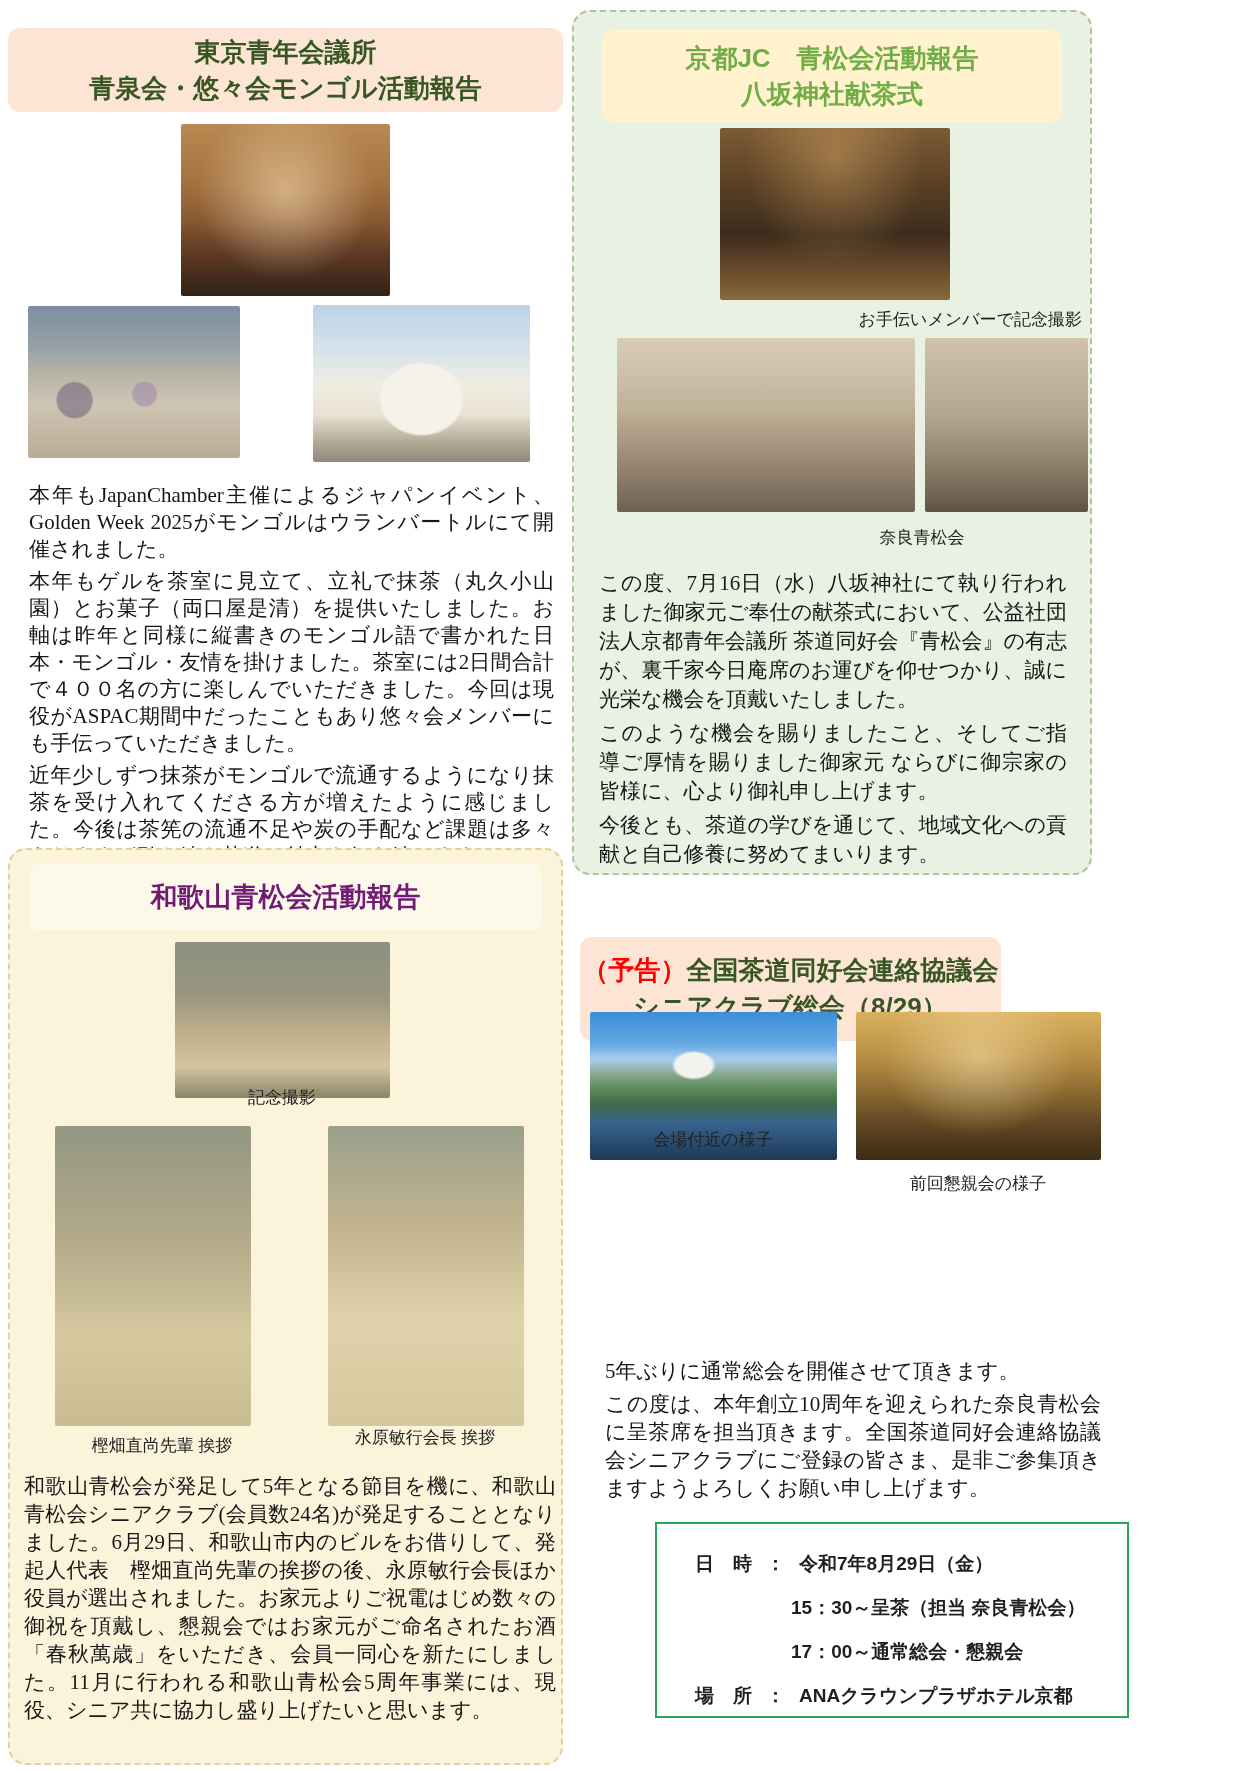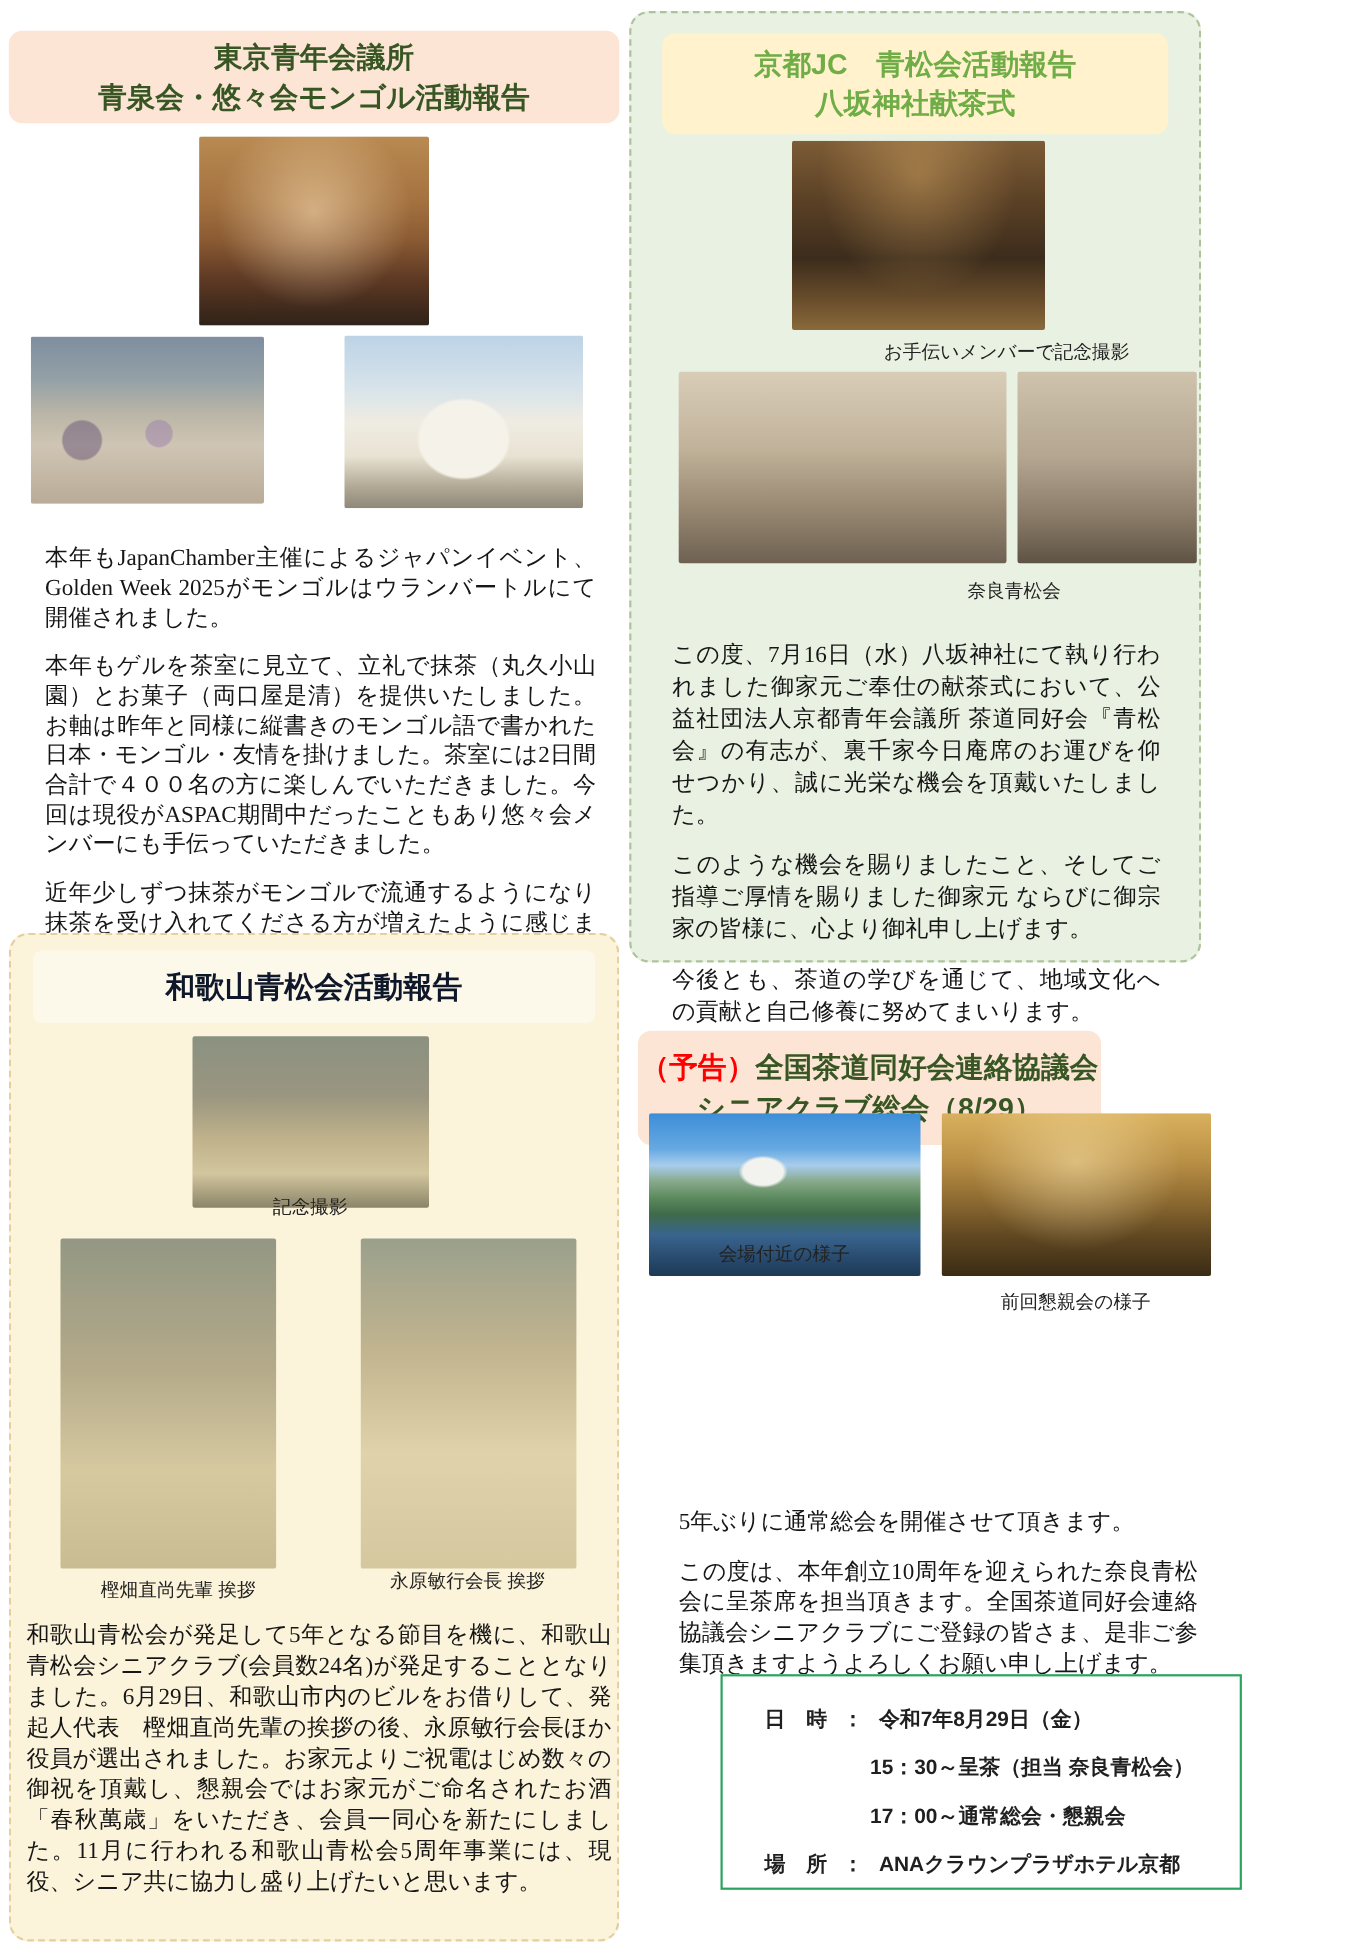--- a/index.html
+++ b/index.html
@@ -9,21 +9,21 @@
   }
   .photo { position:absolute; border-radius:2px; background-size:cover; }
   .cap {
     position:absolute; font-family:"Liberation Sans","DejaVu Sans",sans-serif;
     font-size:17px; color:#222; text-align:center; white-space:nowrap;
   }
   .body-text {
     position:absolute; font-family:"Liberation Serif","DejaVu Serif",serif;
     font-size:21px; line-height:28px; color:#161616; text-align:justify;
   }
-  .body-text p { margin:17px; }
+  .body-text p { margin:5px; }
   .title-box {
     position:absolute; border-radius:12px; display:flex; flex-direction:column;
     justify-content:center; align-items:center; text-align:center;
     font-weight:bold;
   }
   .title-line { display:block; }
   
   .sec1-title { left:8px; top:28px; width:555px; height:84px; background:#fce5d5; color:#375623; font-size:26px; line-height:36px; }
   .p-ger-interior { left:181px; top:124px; width:209px; height:172px;
     background: radial-gradient(ellipse at 50% 40%, rgba(255,230,190,0.55), rgba(0,0,0,0) 60%),
@@ -42,29 +42,29 @@
     background:#e9f1e2; border:2px dashed #aec29b; border-radius:18px; box-sizing:border-box;
   }
   .sec2-title { left:28px; top:18px; width:460px; height:92px; background:#fff2cc; color:#70ad47; font-size:26px; line-height:36px; }
   .p-kyoto-group { left:146px; top:116px; width:230px; height:172px;
     background: radial-gradient(ellipse at 50% 18%, rgba(255,200,120,.35), transparent 55%),
       linear-gradient(180deg,#7d5c36 0%,#5c4226 30%,#3c2c1c 62%,#6b4f2c 85%,#8a6a3c 100%); }
   .p-kyoto-serving1 { left:43px; top:326px; width:298px; height:174px;
     background: linear-gradient(180deg,#d9cdb8 0%,#c1b29a 40%,#9a8a74 70%,#6e6152 100%); }
   .p-kyoto-serving2 { left:351px; top:326px; width:163px; height:174px;
     background: linear-gradient(180deg,#cfc3ae 0%,#b3a590 45%,#8a7c68 75%,#5e5344 100%); }
-  .cap-kyoto-1 { left:191px; top:296px; width:300px; }
+  .cap-kyoto-1 { left:208px; top:296px; width:300px;text-align:right; }
   .cap-kyoto-2 { left:198px; top:514px; width:300px; }
   .sec2-body { left:20px; top:552px; width:478px; line-height:29px; }
   
   .panel-wakayama {
     position:absolute; left:8px; top:848px; width:555px; height:917px;
     background:#fbf3da; border:2px dashed #e3cfa0; border-radius:18px; box-sizing:border-box;
   }
-  .sec3-title { left:20px; top:14px; width:511px; height:66px; background:#fdf9ea; border-radius:8px; color:#0f172a; font-size:27px; line-height:66px; }
+  .sec3-title { left:20px; top:14px; width:511px; height:66px; background:#fdf9ea; border-radius:8px; color:#701a75; font-size:27px; line-height:66px; }
   .p-waka-group { left:165px; top:92px; width:215px; height:156px;
     background: linear-gradient(180deg,#8b9180 0%,#9a9680 35%,#c0b28b 60%,#d2c69e 80%,#8b8468 100%); }
   .cap-waka-group { left:172px; top:236px; width:200px; }
   .p-waka-speech1 { left:45px; top:276px; width:196px; height:300px;
     background: linear-gradient(180deg,#939783 0%,#b5ab8a 40%,#d6c9a0 70%,#c9bc93 100%); }
   .p-waka-speech2 { left:318px; top:276px; width:196px; height:300px;
     background: linear-gradient(180deg,#9aa08c 0%,#c3b58f 35%,#e0d3ab 65%,#d5c89f 100%); }
   .cap-waka-1 { left:52px; top:584px; width:200px; }
   .cap-waka-2 { left:315px; top:576px; width:200px; }
   .sec3-body { left:14px; top:622px; width:532px; line-height:28px; position:absolute;

